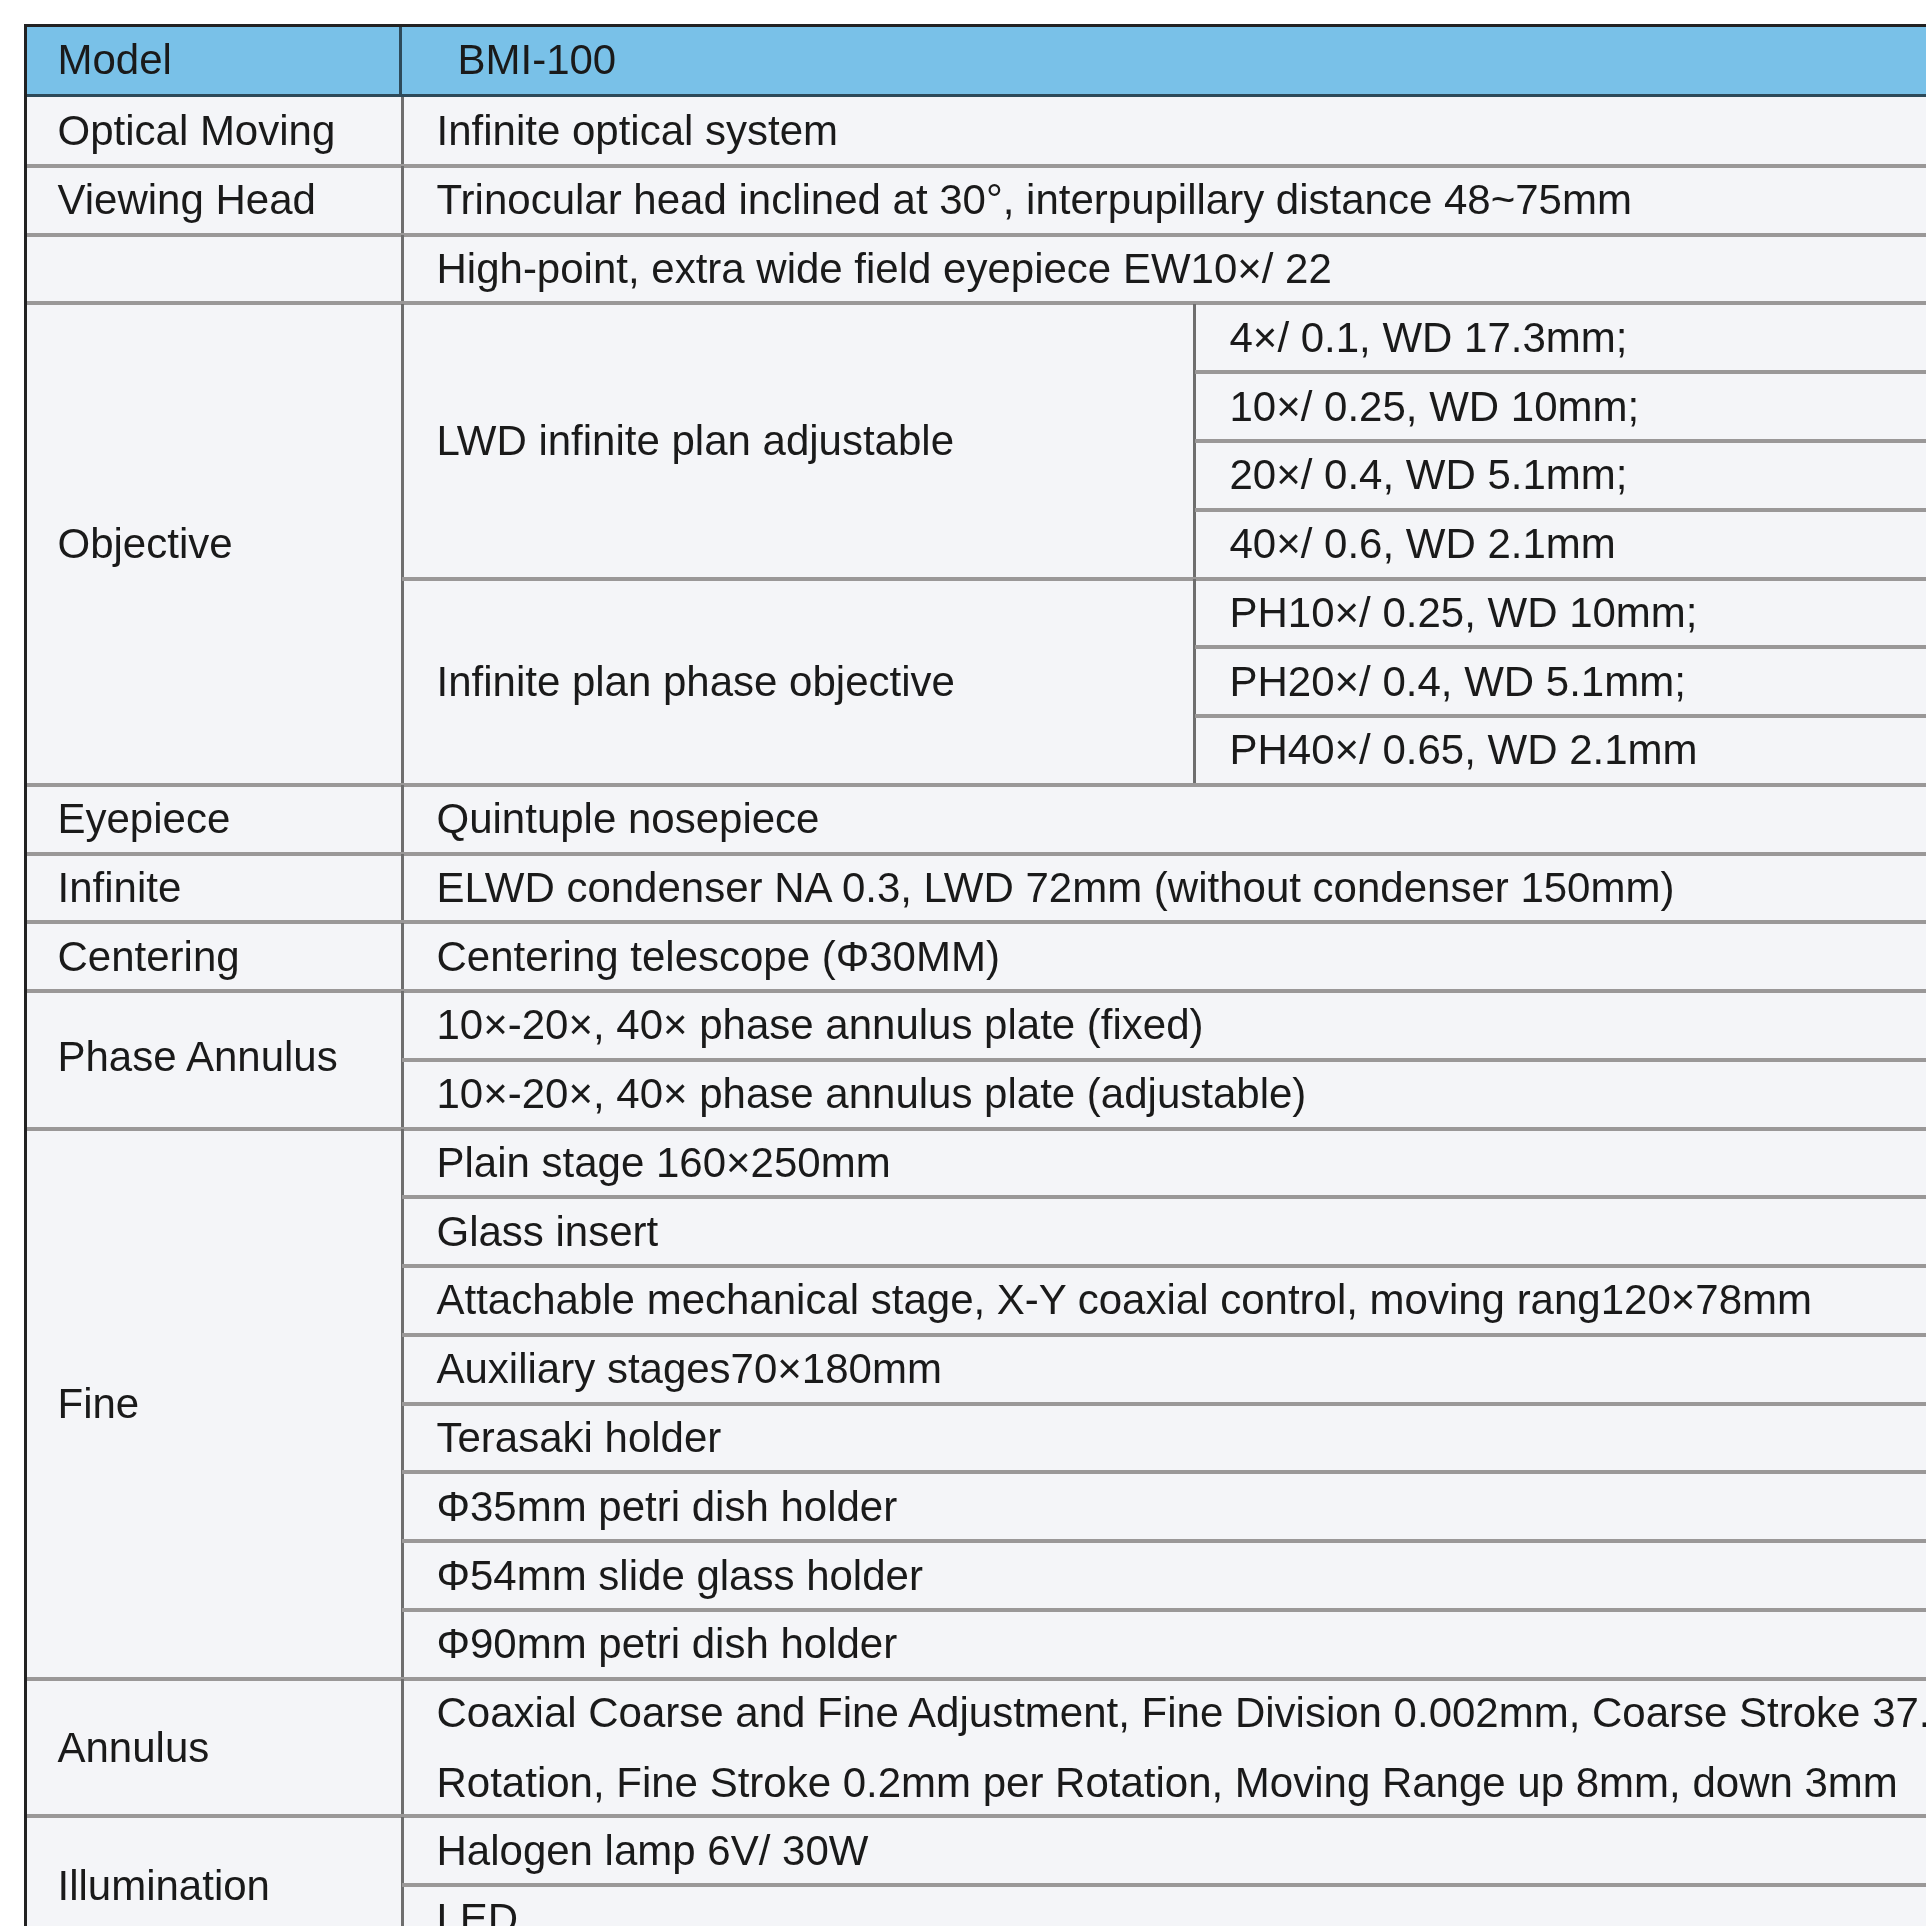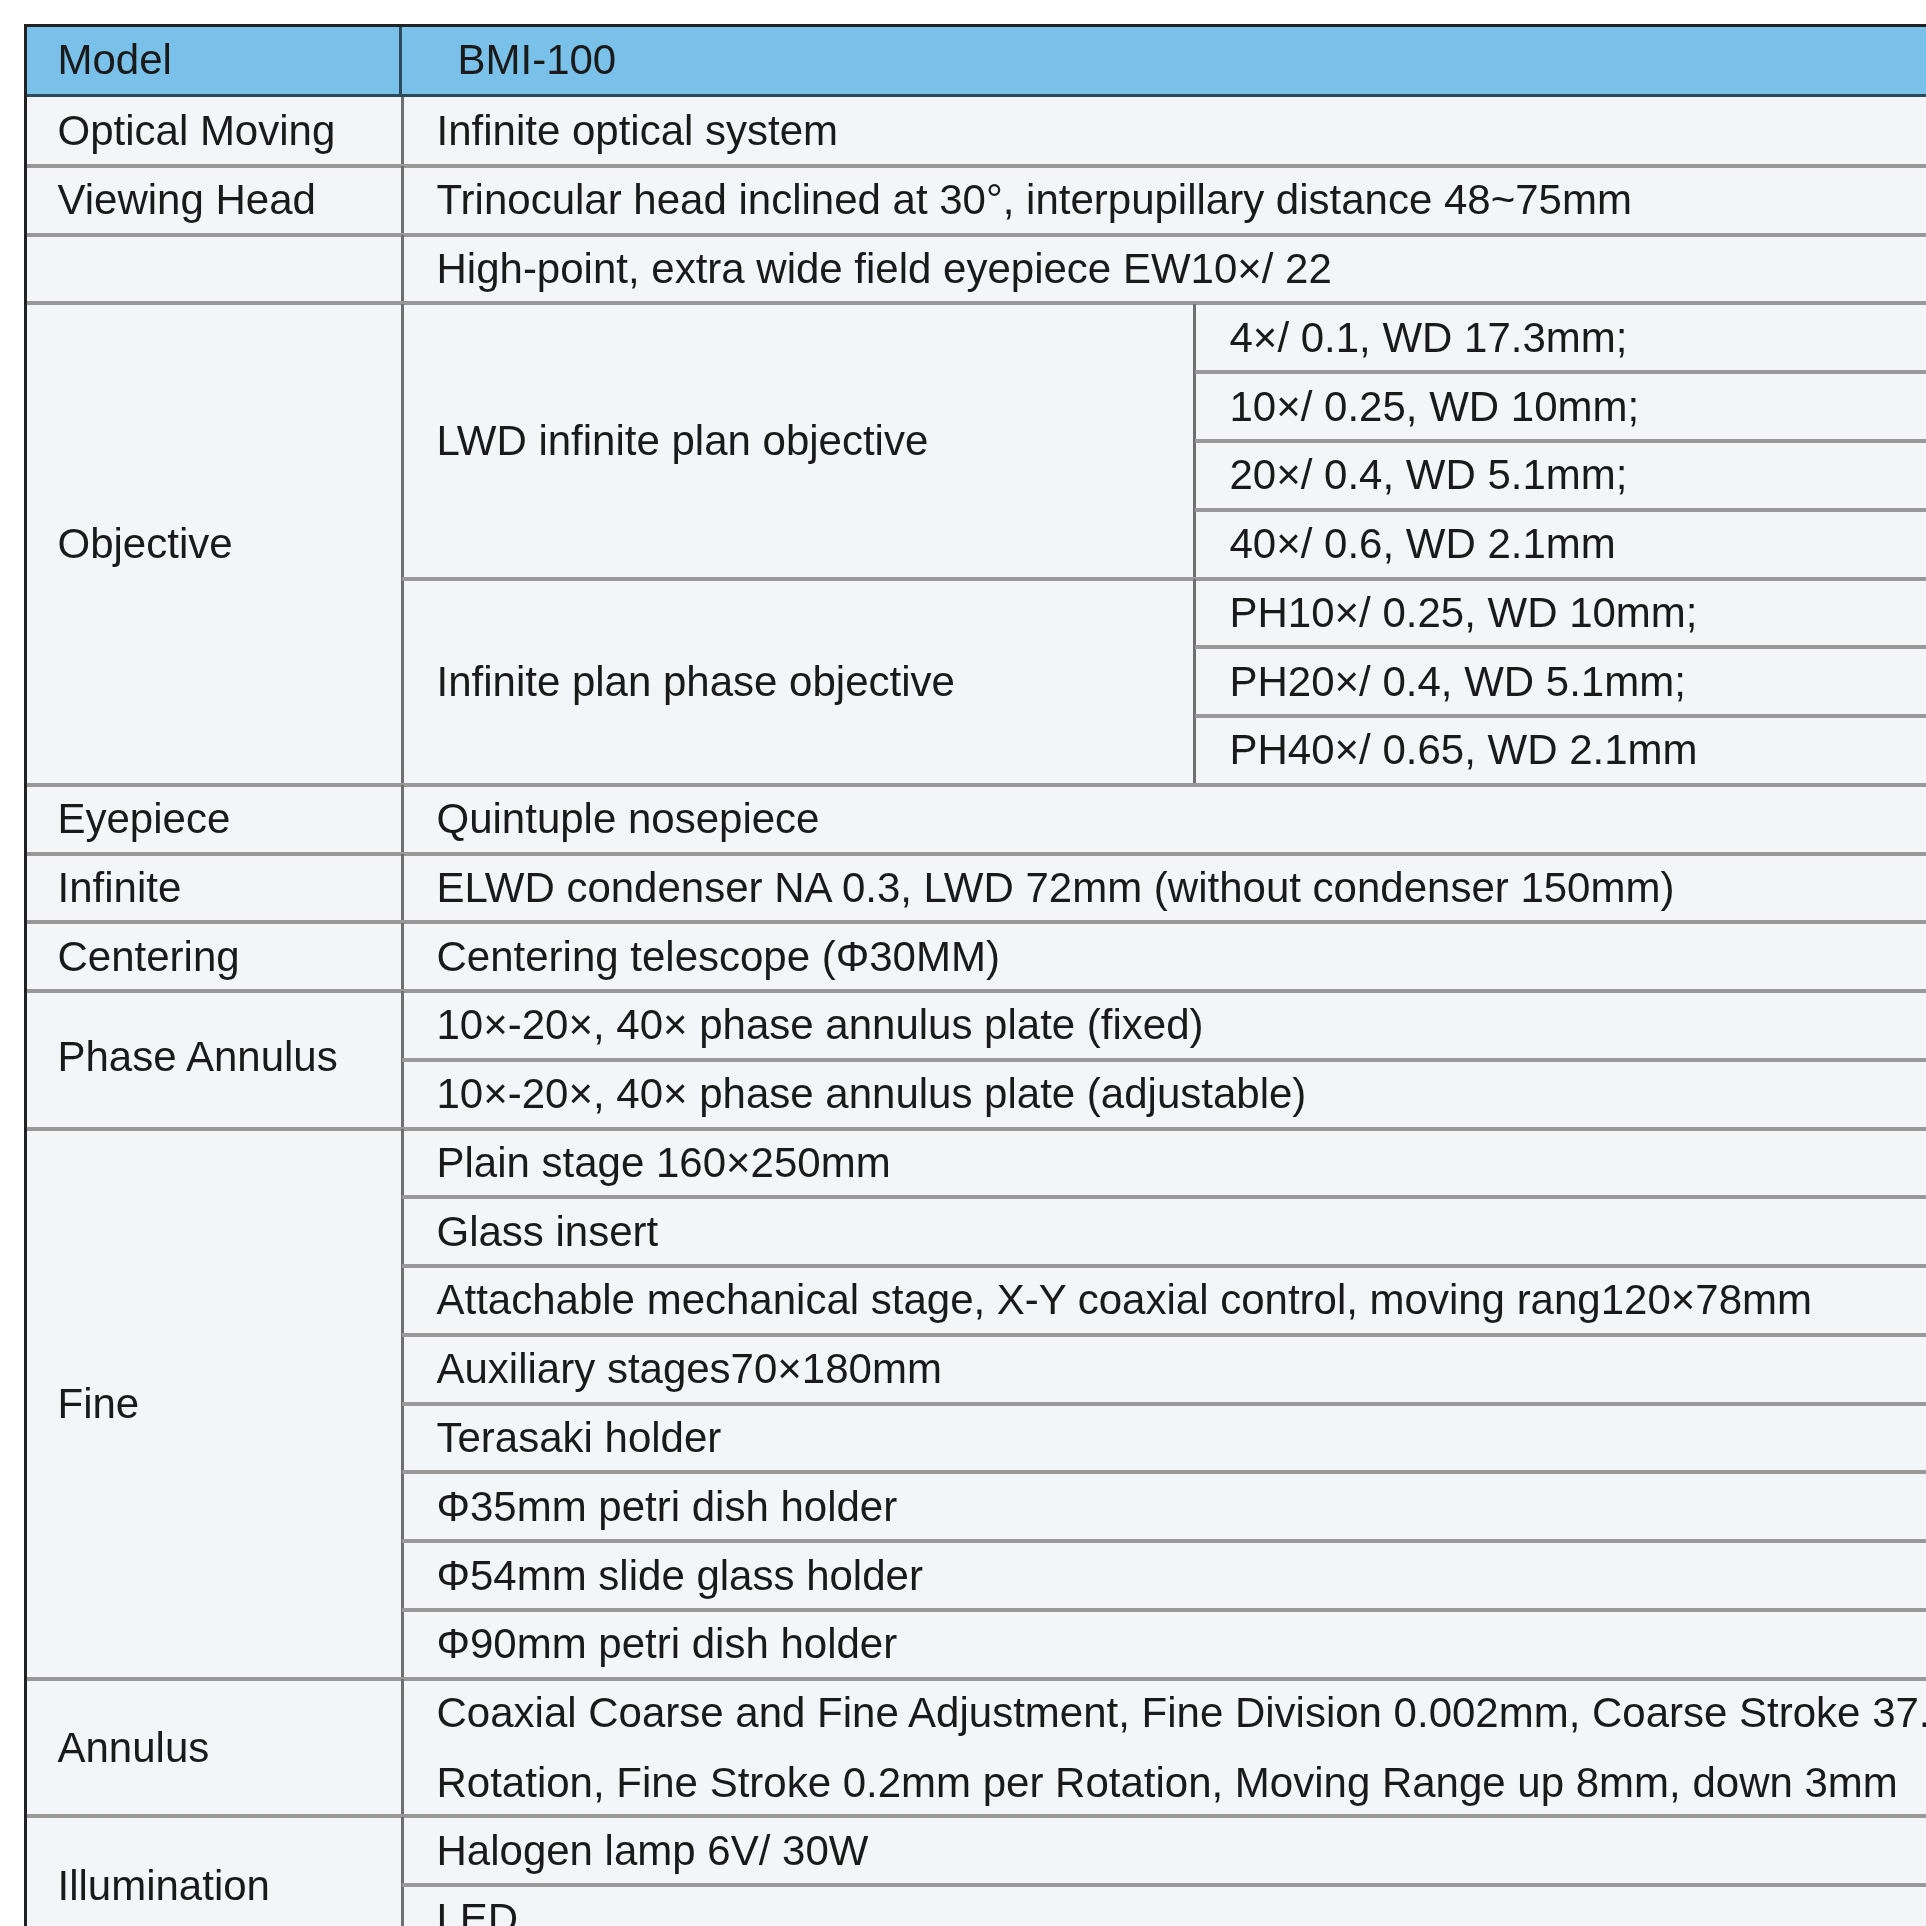--- a/index.html
+++ b/index.html
@@ -31,21 +31,21 @@
     <div class="hline" style="left:0px;top:137px;width:2402px;"></div>
     <div class="cell pad" style="left:0;top:139px;width:375px;height:69px;padding-left:31px;">Viewing Head</div>
     <div class="vline" style="left:374px;top:139px;height:69px;"></div>
     <div class="cell pad" style="left:375px;top:139px;width:1817px;height:69px;padding-right:77px;">Trinocular head inclined at 30°, interpupillary distance 48~75mm</div>
     <div class="hline" style="left:0px;top:206px;width:2402px;"></div>
     <div class="vline" style="left:374px;top:208px;height:69px;"></div>
     <div class="cell pad" style="left:375px;top:208px;width:1817px;height:69px;padding-right:77px;">High-point, extra wide field eyepiece EW10×/ 22</div>
     <div class="hline" style="left:0px;top:274px;width:2402px;"></div>
     <div class="cell pad" style="left:0;top:277px;width:375px;height:481px;padding-left:31px;">Objective</div>
     <div class="vline" style="left:374px;top:277px;height:481px;"></div>
-    <div class="cell pad" style="left:375px;top:277px;width:792px;height:275px;">LWD infinite plan objective</div>
+    <div class="cell pad" style="left:375px;top:277px;width:792px;height:275px;">LWD infinite plan adjustable</div>
     <div class="vline" style="left:1166px;top:277px;height:275px;"></div>
     <div class="cell pad" style="left:1168px;top:277px;width:1025px;height:69px;">4×/ 0.1, WD 17.3mm;</div>
     <div class="hline" style="left:1168px;top:343px;width:1235px;"></div>
     <div class="cell pad" style="left:1168px;top:346px;width:1025px;height:69px;">10×/ 0.25, WD 10mm;</div>
     <div class="hline" style="left:1168px;top:412px;width:1235px;"></div>
     <div class="cell pad" style="left:1168px;top:414px;width:1025px;height:69px;">20×/ 0.4, WD 5.1mm;</div>
     <div class="hline" style="left:1168px;top:481px;width:1235px;"></div>
     <div class="cell pad" style="left:1168px;top:483px;width:1025px;height:69px;">40×/ 0.6, WD 2.1mm</div>
     <div class="hline" style="left:375px;top:550px;width:2027px;"></div>
     <div class="cell pad" style="left:375px;top:552px;width:792px;height:206px;">Infinite plan phase objective</div>

